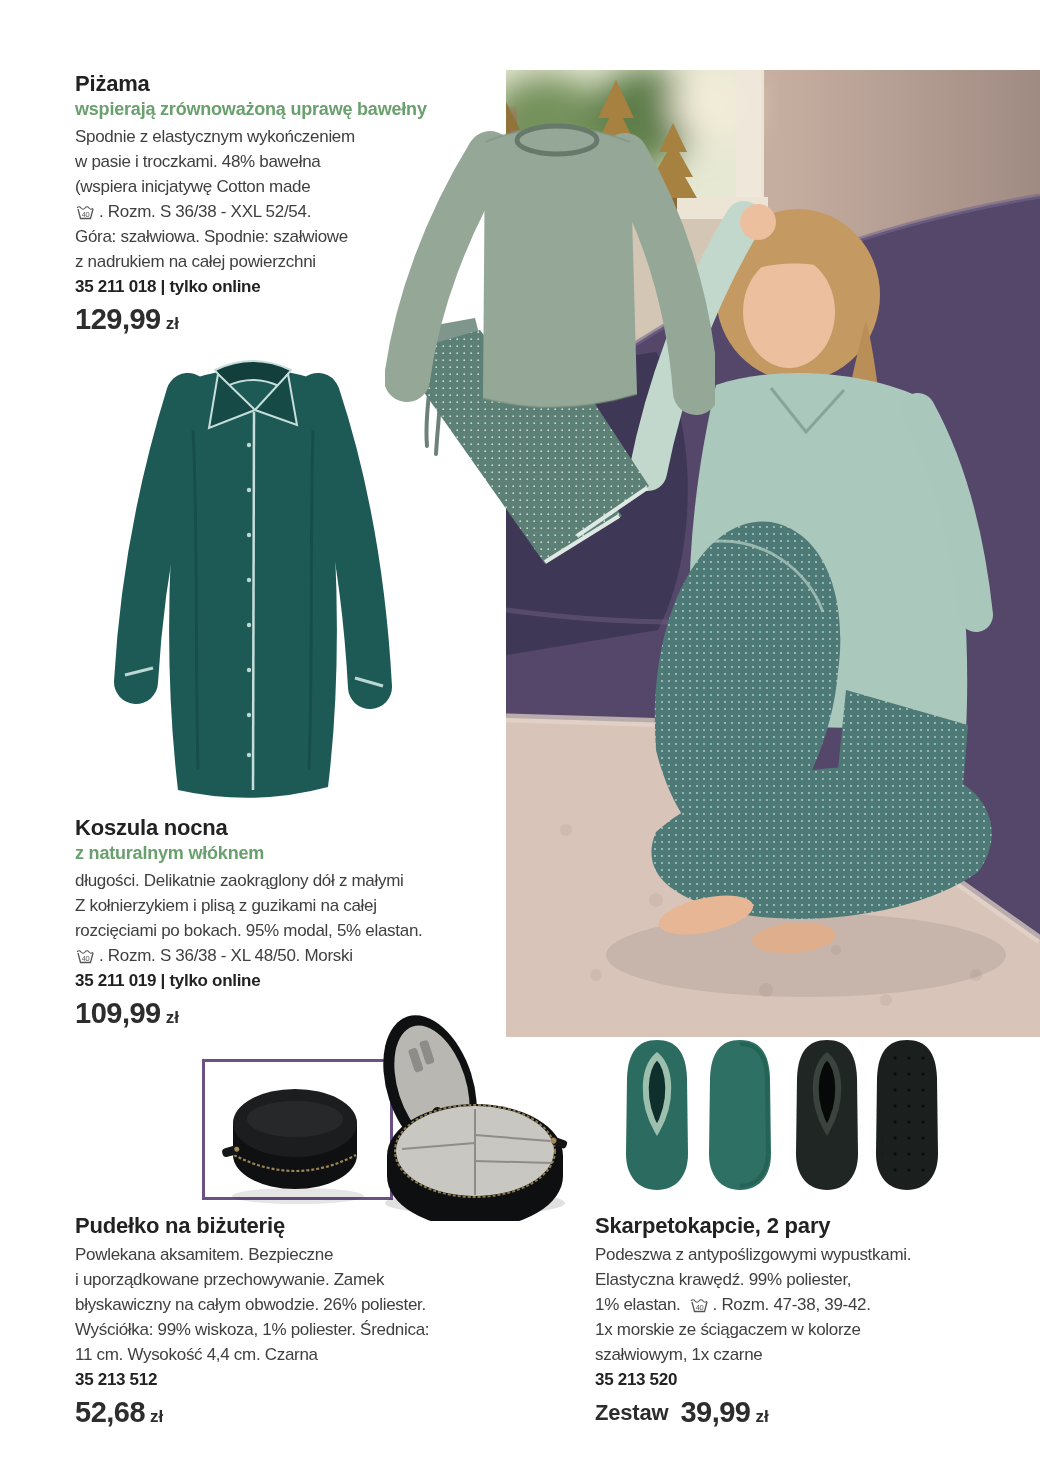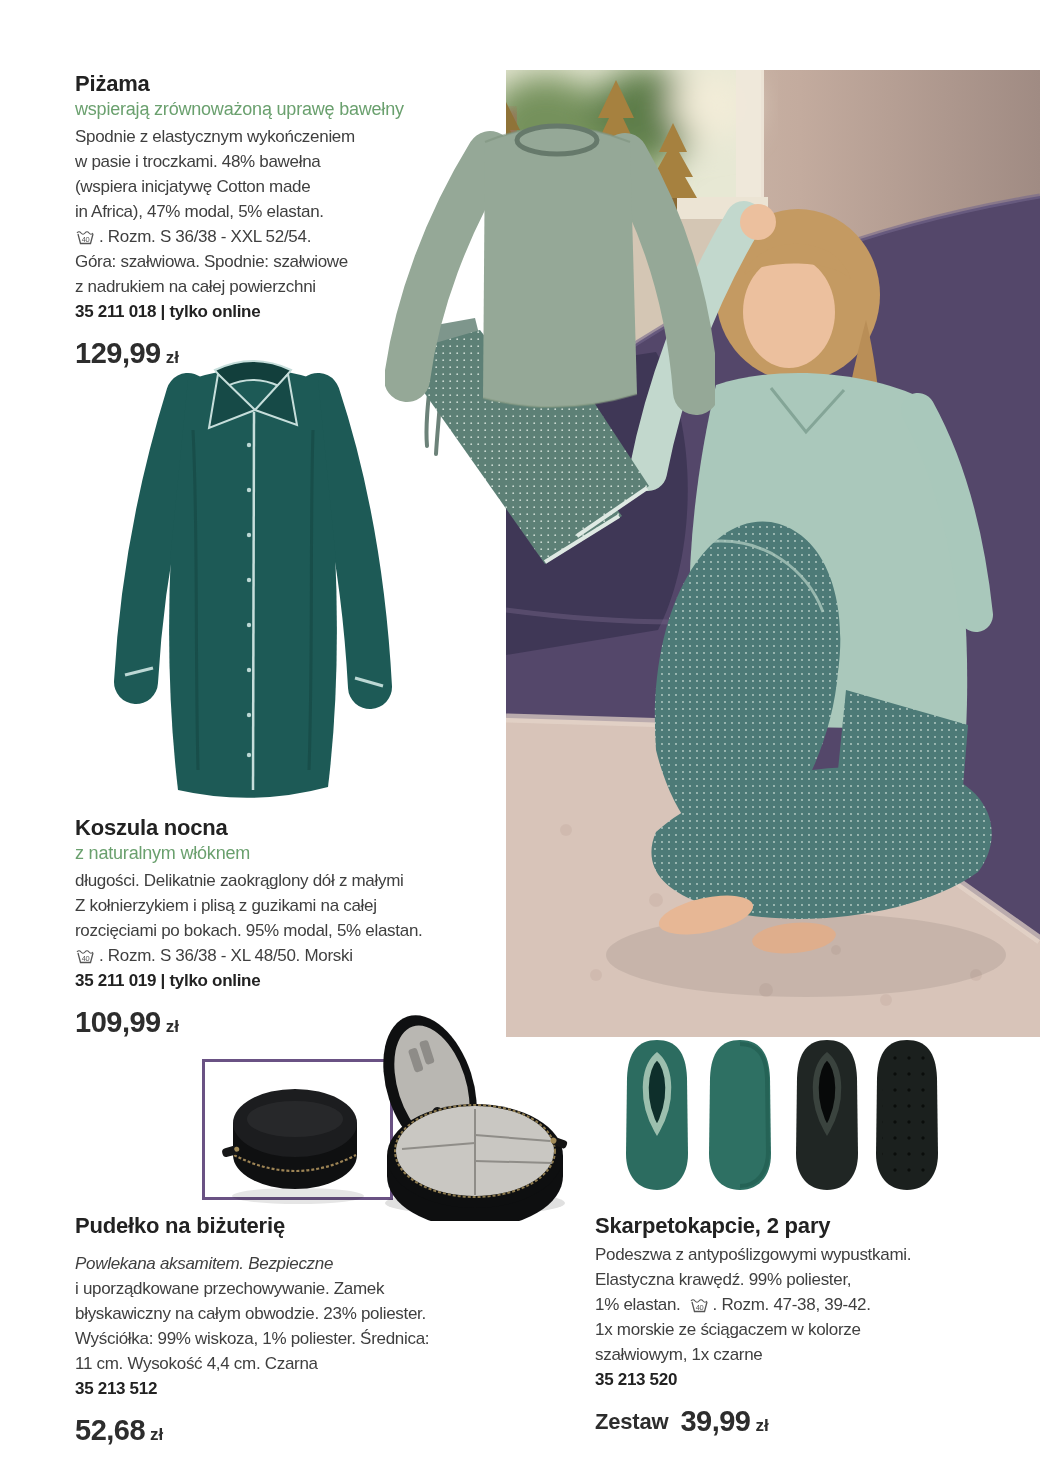--- a/index.html
+++ b/index.html
@@ -2,24 +2,24 @@
 <html><head>
 <meta charset="utf-8">
 <style>
   html,body{margin:0;padding:0;background:#fff;}
   .page{position:relative;width:1040px;height:1463px;background:#ffffff;overflow:hidden;
         font-family:"Liberation Sans",sans-serif;padding-left:37px;}
   .photo{position:absolute;}
   .z1{z-index:1}.z2{z-index:2}
   .tb{position:absolute;z-index:3;width:460px;}
   .tb h3{font-size:22px;line-height:27px;font-weight:bold;color:#222;margin:0;letter-spacing:-0.2px;white-space:nowrap;}
-  .sub{font-size:18px;line-height:24px;font-weight:normal;color:#6aa06e;margin:0 0 3px;letter-spacing:-0.2px;white-space:nowrap;}
+  .sub{font-size:18px;line-height:24px;font-weight:bold;color:#6aa06e;margin:0 0 3px;letter-spacing:-0.2px;white-space:nowrap;}
   .ln{font-size:17px;line-height:25px;color:#3f3f3f;margin:0;white-space:nowrap;letter-spacing:-0.3px;}
   .code{font-weight:bold;color:#222;}
-  .price{margin-top:13px;font-size:29px;font-weight:bold;color:#2d2d2d;letter-spacing:-0.5px;white-space:nowrap;}
+  .price{margin-top:4px;font-size:29px;font-weight:bold;color:#2d2d2d;letter-spacing:-0.5px;white-space:nowrap;}
   .price .cur{font-size:17px;margin-left:5px;letter-spacing:0;}
   .zestaw{font-size:22px;margin-right:12px;letter-spacing:-0.2px;vertical-align:2px;}
   .care{display:inline-block;vertical-align:-3px;margin-right:3px;}
   .care svg{display:block;}
   .jewelry-frame{position:absolute;left:7px;top:76px;width:185px;height:135px;border:3px solid #6a5284;z-index:1;}
   .jw{position:absolute;z-index:2;}
 </style>
 </head>
 <body>
 
@@ -259,21 +259,20 @@
       </g>
     </svg>
   </div>
 
   <section class="tb" style="left:75px;top:70px;">
     <h3>Piżama</h3>
     <p class="sub">wspierają zrównoważoną uprawę bawełny</p>
     <p class="ln">Spodnie z elastycznym wykończeniem</p>
     <p class="ln">w pasie i troczkami. 48% bawełna</p>
     <p class="ln">(wspiera inicjatywę Cotton made</p>
-    <p class="ln">in Africa), 47% modal, 5% elastan.</p>
     <p class="ln"><span class="care"><svg width="21" height="17" viewBox="0 0 21 17">
             <path d="M2,5 Q4,2.5 6,5 T10,5 T14,5 T18,5" fill="none" stroke="#555" stroke-width="1.2"></path>
             <path d="M3,6 L5.5,15.5 L15.5,15.5 L18,6" fill="none" stroke="#555" stroke-width="1.3"></path>
             <text x="10.5" y="13.5" font-size="7.5" text-anchor="middle" fill="#555" font-family="Liberation Sans, sans-serif">40</text>
           </svg></span><span>. Rozm. S 36/38 - XXL 52/54.</span></p>
     <p class="ln">Góra: szałwiowa. Spodnie: szałwiowe</p>
     <p class="ln">z nadrukiem na całej powierzchni</p>
     <p class="ln code">35 211 018 | tylko online</p>
     <div class="price"><span>129,99</span><span class="cur">zł</span></div>
   </section>
@@ -288,23 +287,23 @@
             <path d="M2,5 Q4,2.5 6,5 T10,5 T14,5 T18,5" fill="none" stroke="#555" stroke-width="1.2"></path>
             <path d="M3,6 L5.5,15.5 L15.5,15.5 L18,6" fill="none" stroke="#555" stroke-width="1.3"></path>
             <text x="10.5" y="13.5" font-size="7.5" text-anchor="middle" fill="#555" font-family="Liberation Sans, sans-serif">40</text>
           </svg></span><span>. Rozm. S 36/38 - XL 48/50. Morski</span></p>
     <p class="ln code">35 211 019 | tylko online</p>
     <div class="price"><span>109,99</span><span class="cur">zł</span></div>
   </section>
 
   <section class="tb" style="left:75px;top:1212px;">
     <h3>Pudełko na biżuterię</h3>
-    <p class="ln" style="margin-top:12px;font-style:italic;">Powlekana aksamitem. Bezpieczne</p>
+    <p class="ln" style="margin-top:3px;">Powlekana aksamitem. Bezpieczne</p>
     <p class="ln">i uporządkowane przechowywanie. Zamek</p>
-    <p class="ln">błyskawiczny na całym obwodzie. 23% poliester.</p>
+    <p class="ln">błyskawiczny na całym obwodzie. 26% poliester.</p>
     <p class="ln">Wyściółka: 99% wiskoza, 1% poliester. Średnica:</p>
     <p class="ln">11 cm. Wysokość 4,4 cm. Czarna</p>
     <p class="ln code">35 213 512</p>
     <div class="price"><span>52,68</span><span class="cur">zł</span></div>
   </section>
 
   <section class="tb" style="left:595px;top:1212px;">
     <h3>Skarpetokapcie, 2 pary</h3>
     <p class="ln" style="margin-top:3px;">Podeszwa z antypoślizgowymi wypustkami.</p>
     <p class="ln">Elastyczna krawędź. 99% poliester,</p>

